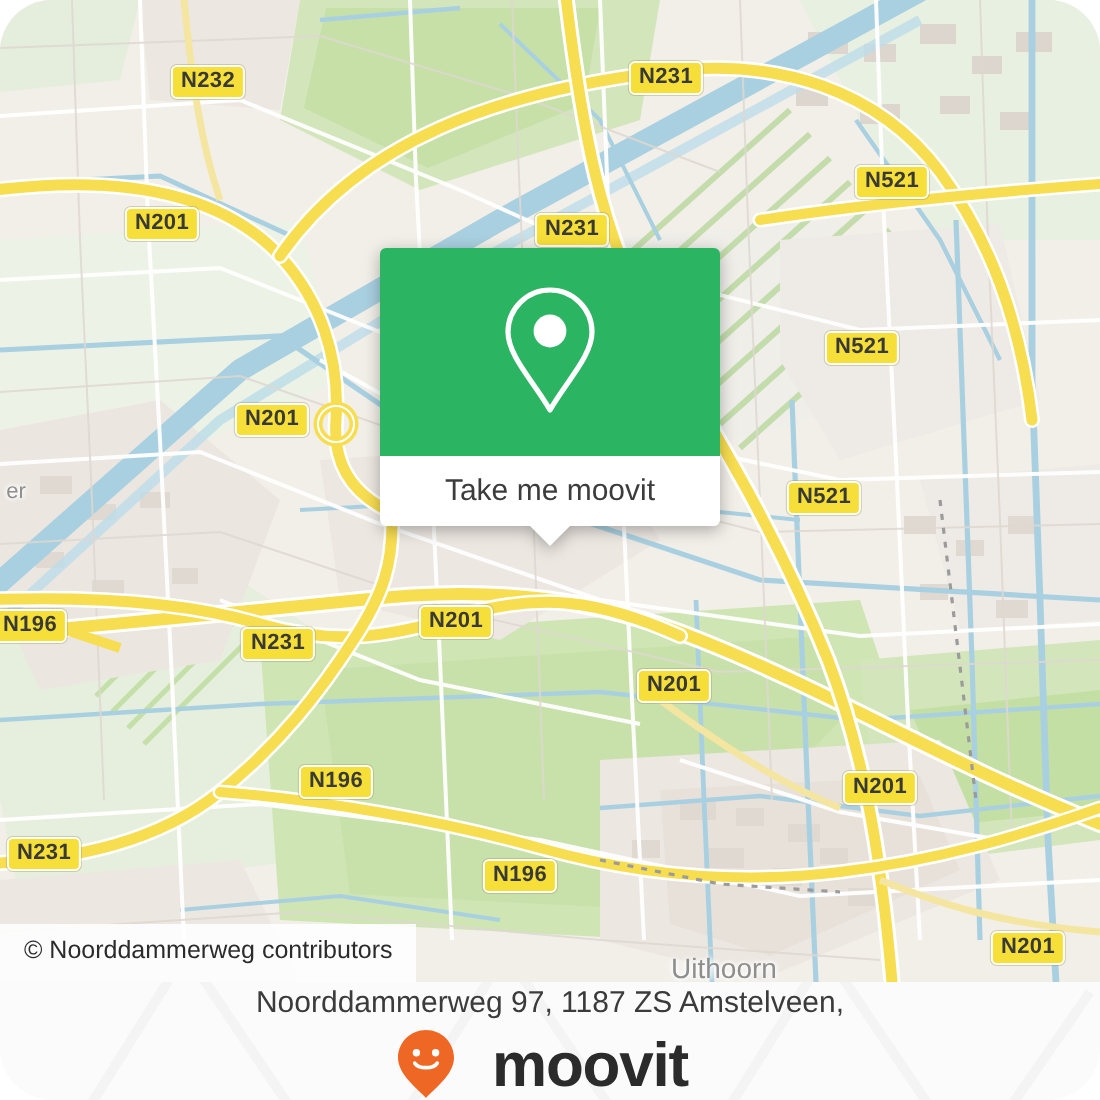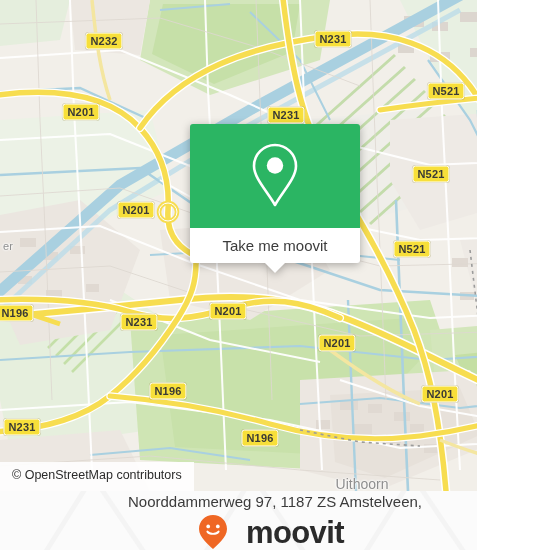--- a/index.html
+++ b/index.html
@@ -6,23 +6,24 @@
   * { box-sizing: border-box; margin: 0; padding: 0; }
   html, body {
     width: 550px; height: 550px;
     overflow: hidden;
     font-family: "Liberation Sans", sans-serif;
     background: #ffffff;
   }
 
   #app {
     position: relative;
-    width: 477px;
+    width: 550px;
     height: 550px;
     overflow: hidden;
+    border-radius: 26px;
   }
 
   
   #map {
     position: absolute;
     left: 0; top: 0;
     width: 550px; height: 491px;
     background: #f2efe9;
     overflow: hidden;
   }
@@ -367,21 +368,21 @@
         <div class="shield" style="left: 22px; top: 427px;">N231</div>
         <div class="shield" style="left: 260px; top: 438px;">N196</div>
         <div class="shield" style="left: 514px; top: 474px;">N201</div>
       </div>
 
     <div id="places">
         <div class="place-label" style="left: 362px; top: 484px;">Uithoorn</div>
         <div class="place-label small" style="left: 8px; top: 246px;">er</div>
       </div>
 
-    <div id="attribution">© OpenStreetMap contributors</div>
+    <div id="attribution">© Noorddammerweg contributors</div>
 
     <div id="popup">
       <div id="popup-head">
         <svg width="56" height="70" viewBox="0 0 56 70">
           <path d="M28 4 C16.4 4 7 13.4 7 25 C7 37 20 50 28 64 C36 50 49 37 49 25 C49 13.4 39.6 4 28 4 Z" fill="none" stroke="#ffffff" stroke-width="2.6" stroke-linejoin="round"></path>
           <circle cx="28" cy="24.5" r="8.2" fill="#ffffff"></circle>
         </svg>
       </div>
       <div id="popup-body">
         <span id="popup-label">Take me moovit</span>

